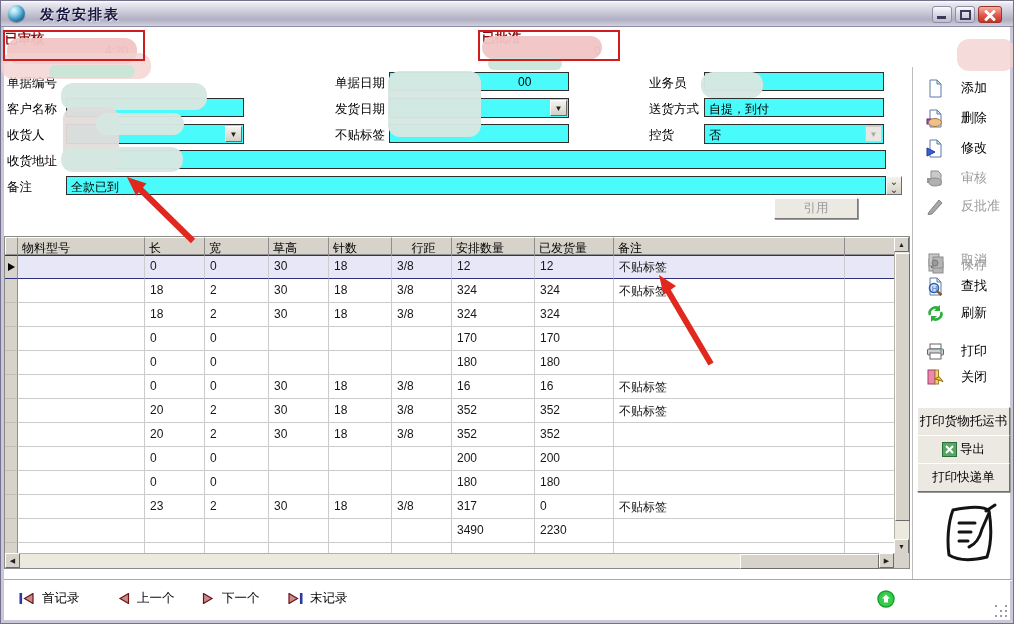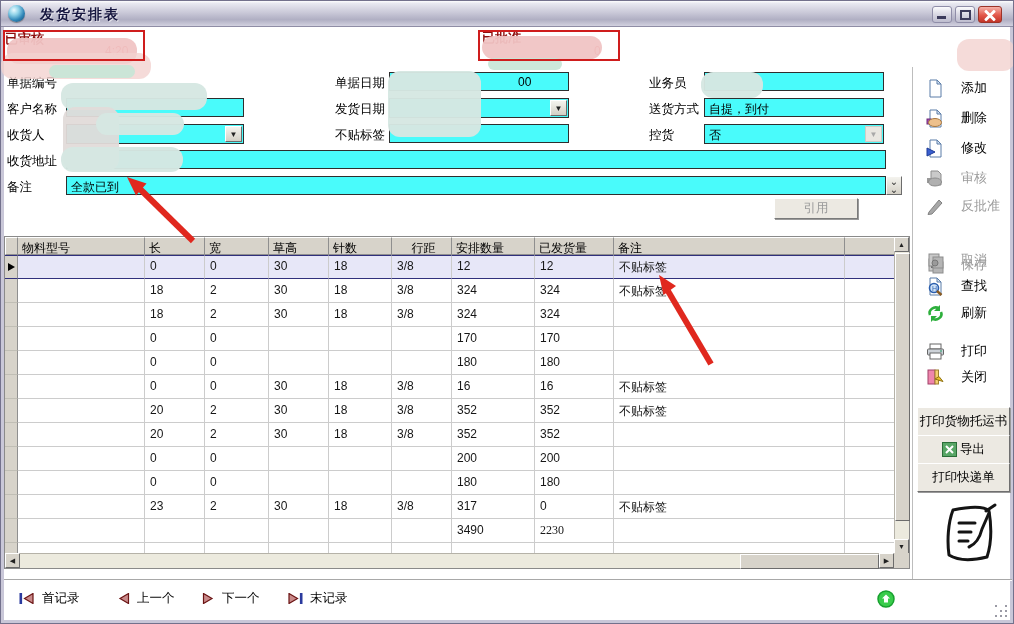--- a/index.html
+++ b/index.html
@@ -317,21 +317,21 @@
         </div>
         <div class="grow">
           <div class="ind"></div>
           <div class="gcell" style="width: 127px;"></div>
           <div class="gcell" style="width: 60px;"></div>
           <div class="gcell" style="width: 64px;"></div>
           <div class="gcell" style="width: 60px;"></div>
           <div class="gcell" style="width: 63px;"></div>
           <div class="gcell" style="width: 60px;"></div>
           <div class="gcell" style="width: 83px;">3490</div>
-          <div class="gcell" style="width: 79px; font-family: Liberation Serif, serif;">2230</div>
+          <div class="gcell" style="width: 79px;">2230</div>
           <div class="gcell" style="width: 231px;"></div>
           <div class="gcell" style="width: 50px;"></div>
         </div>
         <div class="grow partial">
           <div class="ind"></div>
           <div class="gcell" style="width: 127px;"></div>
           <div class="gcell" style="width: 60px;">..</div>
           <div class="gcell" style="width: 64px;">..</div>
           <div class="gcell" style="width: 60px;"></div>
           <div class="gcell" style="width: 63px;"></div>

